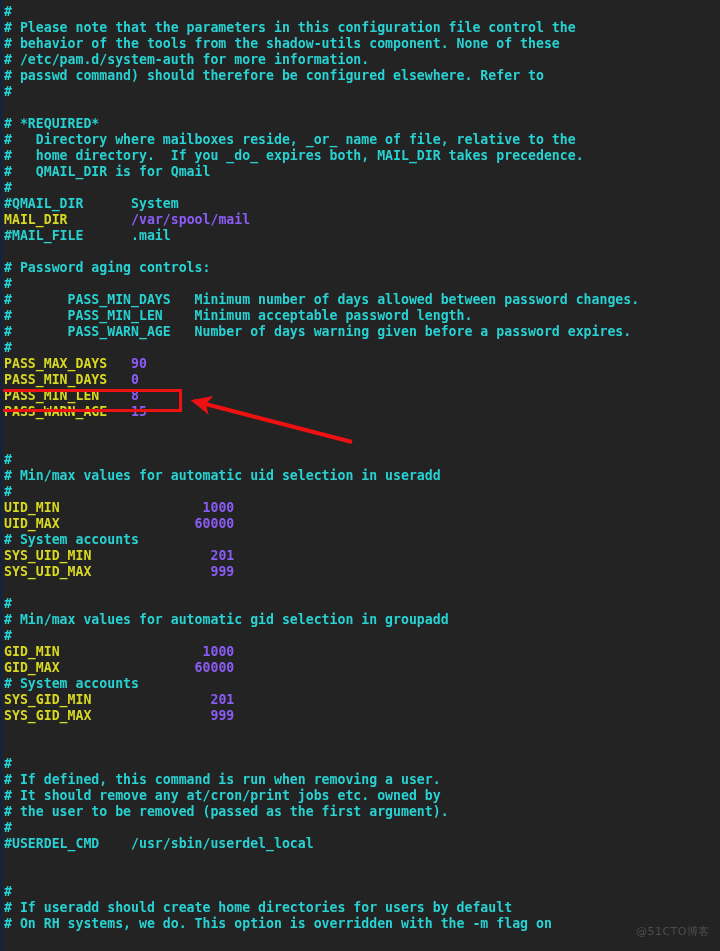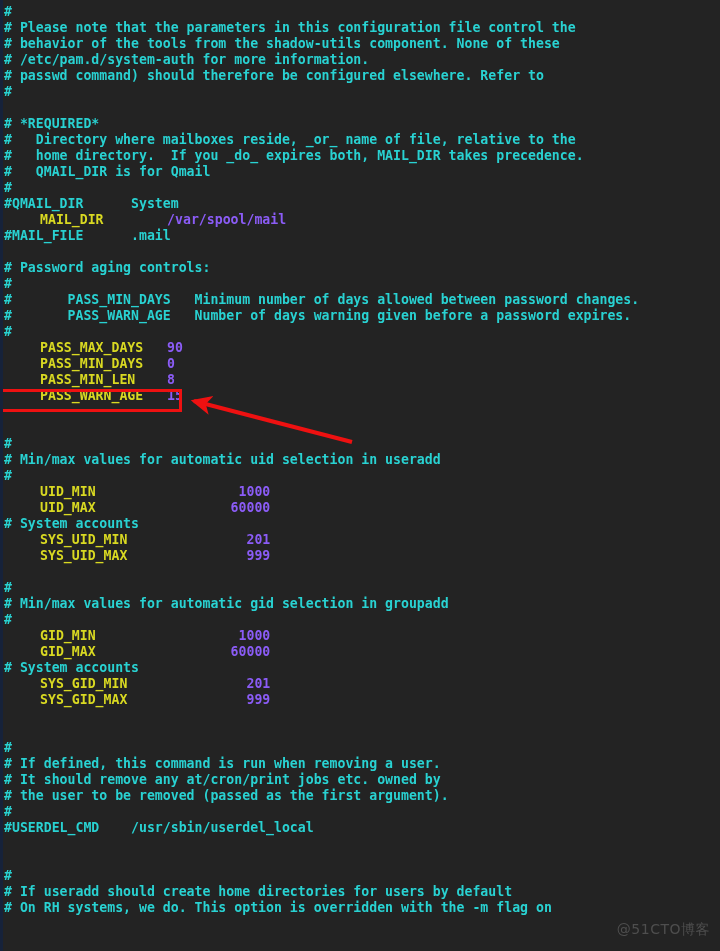--- a/index.html
+++ b/index.html
@@ -36,21 +36,21 @@
   }
   .line {
     height: 16px;
     line-height: 16px;
     font-size: 13.2px;
     letter-spacing: 0px;
     white-space: pre;
     font-weight: bold;
   }
   .c-comment { color: #29d2d2; }
-  .c-key     { color: #d9d922; padding-left: 36px; }
+  .c-key     { color: #d9d922; }
   .c-value   { color: #8b5cf6; }
   .c-plain   { color: #29d2d2; }
   .c-blank   { color: transparent; }
 
   
   #annotation-box {
     position: absolute;
     left: 0px;
     top: 389px;
     width: 182px;
@@ -69,21 +69,21 @@
     height: 56px;
     z-index: 3;
     pointer-events: none;
   }
   
   #watermark {
     position: absolute;
     right: 10px;
     bottom: 12px;
     font-family: "DejaVu Sans", "Liberation Sans", sans-serif;
-    font-size: 14px;
+    font-size: 11px;
     color: #4e4e4e;
     letter-spacing: 0.5px;
     z-index: 5;
     white-space: nowrap;
   }
 </style>
 </head>
 <body>
 
 <div id="screen">
@@ -103,20 +103,21 @@
       <div class="line"><span class="c-comment">#   home directory.  If you _do_ expires both, MAIL_DIR takes precedence.</span></div>
       <div class="line"><span class="c-comment">#   QMAIL_DIR is for Qmail</span></div>
       <div class="line"><span class="c-comment">#</span></div>
       <div class="line"><span class="c-comment">#QMAIL_DIR      System</span></div>
       <div class="line"><span class="c-key">MAIL_DIR</span><span class="c-plain">        </span><span class="c-value">/var/spool/mail</span></div>
       <div class="line"><span class="c-comment">#MAIL_FILE      .mail</span></div>
       <div class="line"><span class="c-blank"></span></div>
       <div class="line"><span class="c-comment"># Password aging controls:</span></div>
       <div class="line"><span class="c-comment">#</span></div>
       <div class="line"><span class="c-comment">#       PASS_MIN_DAYS   Minimum number of days allowed between password changes.</span></div>
+      <div class="line"><span class="c-comment">#       PASS_MIN_LEN    Minimum acceptable password length.</span></div>
       <div class="line"><span class="c-comment">#       PASS_WARN_AGE   Number of days warning given before a password expires.</span></div>
       <div class="line"><span class="c-comment">#</span></div>
       <div class="line"><span class="c-key">PASS_MAX_DAYS</span><span class="c-plain">   </span><span class="c-value">90</span></div>
       <div class="line"><span class="c-key">PASS_MIN_DAYS</span><span class="c-plain">   </span><span class="c-value">0</span></div>
       <div class="line"><span class="c-key">PASS_MIN_LEN</span><span class="c-plain">    </span><span class="c-value">8</span></div>
       <div class="line"><span class="c-key">PASS_WARN_AGE</span><span class="c-plain">   </span><span class="c-value">15</span></div>
       <div class="line"><span class="c-blank"></span></div>
       <div class="line"><span class="c-blank"></span></div>
       <div class="line"><span class="c-comment">#</span></div>
       <div class="line"><span class="c-comment"># Min/max values for automatic uid selection in useradd</span></div>

